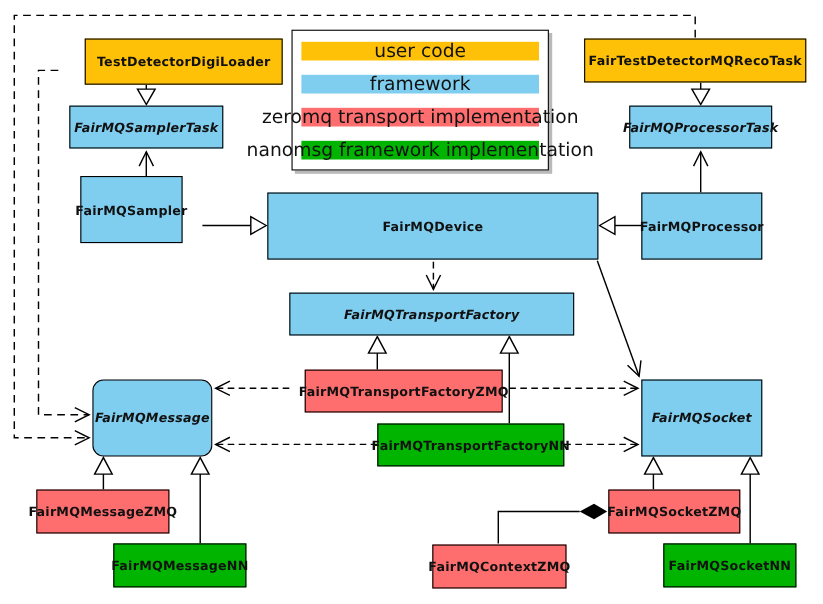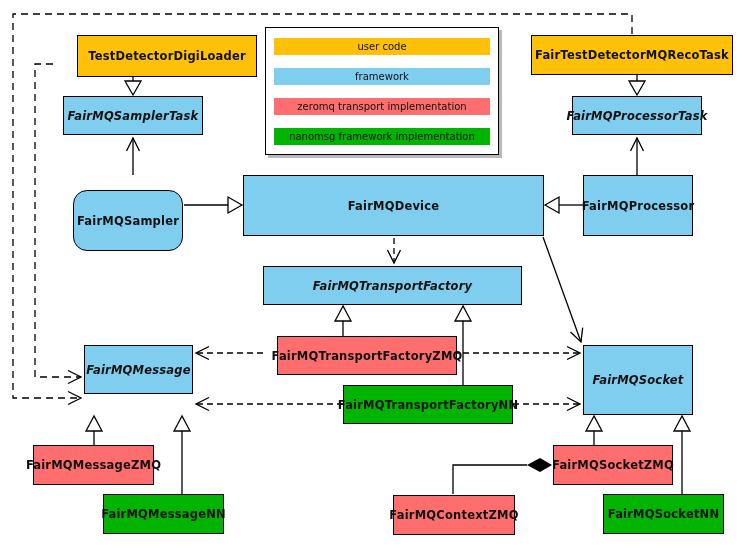--- a/index.html
+++ b/index.html
@@ -42,21 +42,21 @@
     border: 1.6px solid #000;
     box-shadow: 3px 3px 0 #b9b9b9;
     padding: 10px 8px 0 8px;
   }
   .legend-bar {
     height: 17px;
     margin-bottom: 13px;
     display: flex;
     align-items: center;
     justify-content: center;
-    font-size: 10px;
+    font-size: 17px;
     color: #111;
     white-space: nowrap;
   }
 </style>
 </head>
 <body>
 
 <div class="canvas">
 
   <svg class="wires" width="748" height="549">
@@ -111,33 +111,33 @@
   </svg>
 
   <div class="node fill-user" style="left:53px; top:35px; width:180px; height:42px;margin-left:24px;">TestDetectorDigiLoader</div>
 
   <div class="node fill-user" style="left:531px; top:35px; width:202px; height:40px;">FairTestDetectorMQRecoTask</div>
 
   <div class="node fill-framework abstract" style="left:63px; top:96px; width:140px; height:39px;">FairMQSamplerTask</div>
 
   <div class="node fill-framework abstract" style="left:572px; top:96px; width:130px; height:39px;">FairMQProcessorTask</div>
 
-  <div class="node fill-framework" style="left:73px; top:190px; width:110px; height:61px;border-radius:14px;">FairMQSampler</div>
+  <div class="node fill-framework" style="left:73px; top:160px; width:93px; height:61px;">FairMQSampler</div>
 
   <div class="node fill-framework" style="left:243px; top:175px; width:301px; height:61px;">FairMQDevice</div>
 
   <div class="node fill-framework" style="left:583px; top:175px; width:110px; height:61px;">FairMQProcessor</div>
 
   <div class="node fill-framework abstract" style="left:263px; top:266px; width:259px; height:39px;">FairMQTransportFactory</div>
 
   <div class="node fill-zeromq" style="left:277px; top:336px; width:180px; height:39px;">FairMQTransportFactoryZMQ</div>
 
   <div class="node fill-nanomsg" style="left:343px; top:385px; width:170px; height:39px;">FairMQTransportFactoryNN</div>
 
-  <div class="node fill-framework abstract" style="left:84px; top:345px; width:109px; height:49px;">FairMQMessage</div>
+  <div class="node fill-framework abstract" style="left:84px; top:345px; width:109px; height:70px;border-radius:10px;">FairMQMessage</div>
 
   <div class="node fill-framework abstract" style="left:583px; top:345px; width:110px; height:70px;">FairMQSocket</div>
 
   <div class="node fill-zeromq" style="left:33px; top:445px; width:121px; height:40px;">FairMQMessageZMQ</div>
 
   <div class="node fill-nanomsg" style="left:103px; top:494px; width:121px; height:40px;">FairMQMessageNN</div>
 
   <div class="node fill-zeromq" style="left:553px; top:445px; width:120px; height:40px;">FairMQSocketZMQ</div>
 
   <div class="node fill-nanomsg" style="left:603px; top:494px; width:121px; height:40px;">FairMQSocketNN</div>

